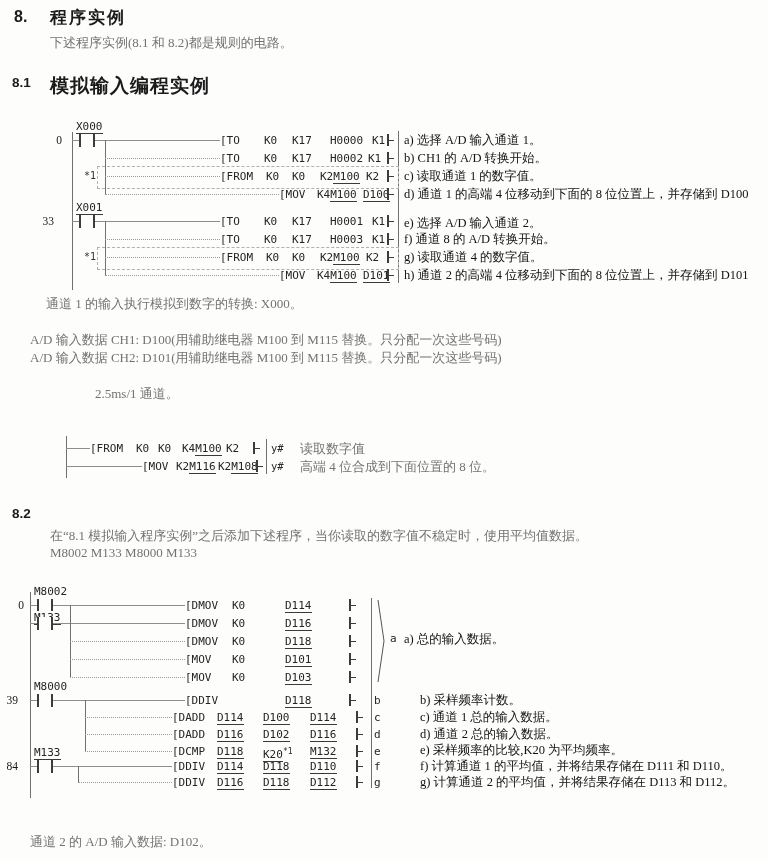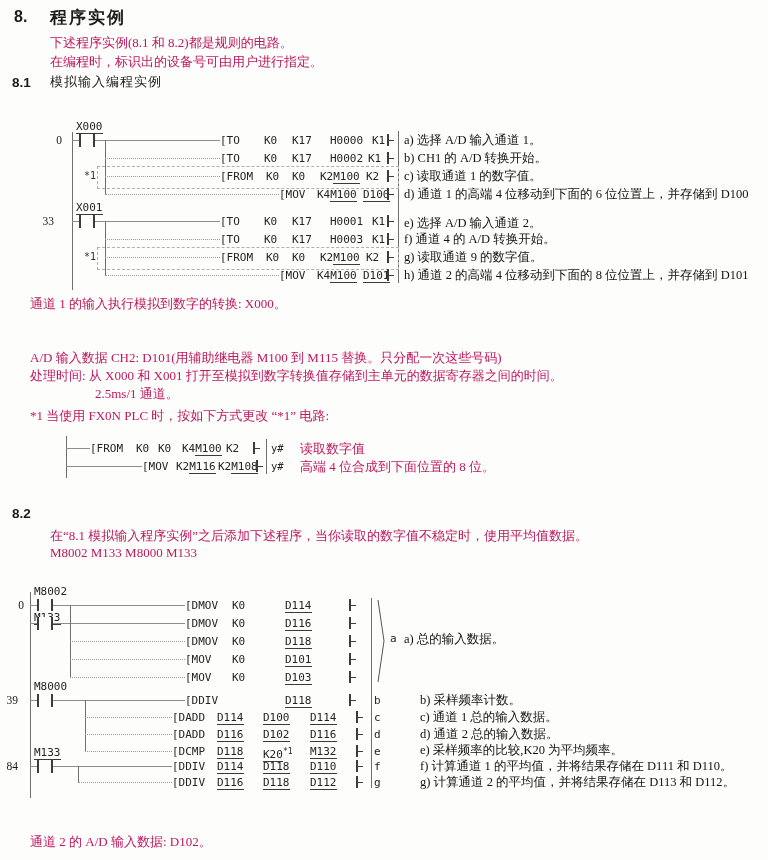--- a/index.html
+++ b/index.html
@@ -3,22 +3,22 @@
 <meta charset="utf-8">
 <style>
   html,body{margin:0;padding:0;}
   body{background:#e8e8e8;}
   .page{position:relative;width:768px;height:860px;background:#fdfdfc;overflow:hidden;
         font-family:"Liberation Serif","DejaVu Serif",serif;color:#1b1b1b;}
   .abs{position:absolute;white-space:nowrap;}
   .h8n{font-family:"Liberation Sans",sans-serif;font-weight:bold;font-size:16px;}
   .h8t{font-family:"Liberation Sans",sans-serif;font-weight:bold;font-size:17px;letter-spacing:2px;}
   .h2n{font-family:"Liberation Sans",sans-serif;font-weight:bold;font-size:13.5px;}
-  .h2t{font-family:"Liberation Sans",sans-serif;font-weight:normal;font-size:13px;letter-spacing:1px;}
-  .txt{font-size:13px;color:#be185d;}
+  .h2t{font-family:"Liberation Sans",sans-serif;font-weight:bold;font-size:19px;letter-spacing:1px;}
+  .txt{font-size:13px;color:#737373;}
   .cm{font-size:12.5px;color:#121212;}
   .vl{position:absolute;width:1px;background:#6f6f6f;}
   .hl{position:absolute;height:1px;background:#8d8d8d;}
   .hld{position:absolute;height:0;border-top:1px dotted #9a9a9a;}
   .code{position:absolute;display:flex;font-family:"DejaVu Sans Mono","Liberation Mono",monospace;
         font-size:11px;color:#242424;line-height:13px;}
   .code>span{display:inline-block;}
   .u{border-bottom:1px solid #3a3a3a;}
   .contact{position:absolute;width:12px;height:13px;border-left:2px solid #3c3c3c;
            border-right:2px solid #3c3c3c;background:#fdfdfc;}
@@ -36,21 +36,20 @@
   .mark{position:absolute;font-family:"DejaVu Sans Mono","Liberation Mono",monospace;font-size:10.5px;color:#2a2a2a;}
 </style>
 </head>
 <body>
 
 <div class="page">
 
   <div class="abs h8n" style="left:14px;top:8px">8.</div>
   <div class="abs h8t" style="left:50px;top:6px">程序实例</div>
   <div class="abs txt" style="left:50px;top:34px">下述程序实例(8.1 和 8.2)都是规则的电路。</div>
-  <div class="abs txt" style="left:50px;top:53px">在编程时，标识出的设备号可由用户进行指定。</div>
   <div class="abs h2n" style="left:12px;top:75px">8.1</div>
   <div class="abs h2t" style="left:50px;top:73px">模拟输入编程实例</div>
 
   <div>
     <div class="vl" style="left:72px;top:132px;height:158px"></div>
     <div class="vl" style="left:398px;top:131px;height:152px"></div>
     <div class="step" style="left:44px;top:134px">0</div>
     <div class="step" style="left:36px;top:215px">33</div>
 
     <div class="clabel" style="left:76px;top:120px">X000</div>
@@ -132,32 +131,31 @@
     <div class="endbr" style="left:387px;top:170px"></div>
     <div class="endbr" style="left:387px;top:188px"></div>
     <div class="endbr" style="left:387px;top:215px"></div>
     <div class="endbr" style="left:387px;top:233px"></div>
     <div class="endbr" style="left:387px;top:251px"></div>
     <div class="endbr" style="left:387px;top:269px"></div>
 
     <div class="abs cm" style="left:404px;top:132px">a) 选择 A/D 输入通道 1。</div>
     <div class="abs cm" style="left:404px;top:150px">b) CH1 的 A/D 转换开始。</div>
     <div class="abs cm" style="left:404px;top:168px">c) 读取通道 1 的数字值。</div>
-    <div class="abs cm" style="left:404px;top:186px">d) 通道 1 的高端 4 位移动到下面的 6 位位置上，并存储到 D100</div>
+    <div class="abs cm" style="left:404px;top:186px">d) 通道 1 的高端 4 位移动到下面的 8 位位置上，并存储到 D100</div>
     <div class="abs cm" style="left:404px;top:215px">e) 选择 A/D 输入通道 2。</div>
-    <div class="abs cm" style="left:404px;top:231px">f) 通道 4 的 A/D 转换开始。</div>
-    <div class="abs cm" style="left:404px;top:249px">g) 读取通道 9 的数字值。</div>
+    <div class="abs cm" style="left:404px;top:231px">f) 通道 8 的 A/D 转换开始。</div>
+    <div class="abs cm" style="left:404px;top:249px">g) 读取通道 4 的数字值。</div>
     <div class="abs cm" style="left:404px;top:267px">h) 通道 2 的高端 4 位移动到下面的 8 位位置上，并存储到 D101</div>
   </div>
 
-  <div class="abs txt" style="left:30px;top:295px">通道 1 的输入执行模拟到数字的转换: X000。</div>
+  <div class="abs txt" style="left:46px;top:295px">通道 1 的输入执行模拟到数字的转换: X000。</div>
+  <div class="abs txt" style="left:30px;top:331px">A/D 输入数据 CH1: D100(用辅助继电器 M100 到 M115 替换。只分配一次这些号码)</div>
   <div class="abs txt" style="left:30px;top:349px">A/D 输入数据 CH2: D101(用辅助继电器 M100 到 M115 替换。只分配一次这些号码)</div>
-  <div class="abs txt" style="left:30px;top:367px">处理时间: 从 X000 和 X001 打开至模拟到数字转换值存储到主单元的数据寄存器之间的时间。</div>
   <div class="abs txt" style="left:95px;top:385px">2.5ms/1 通道。</div>
-  <div class="abs txt" style="left:30px;top:407px">*1 当使用 FX0N PLC 时，按如下方式更改 “*1” 电路:</div>
 
   <div>
     <div class="vl" style="left:66px;top:436px;height:42px"></div>
     <div class="vl" style="left:266px;top:439px;height:35px"></div>
     <div class="hl" style="left:66px;top:448px;width:24px"></div>
     <div class="hl" style="left:66px;top:466px;width:76px"></div>
     <div class="code" style="left:90px;top:442px">
       <span style="width:46px">[FROM</span>
         <span style="width:22px">K0</span>
         <span style="width:24px">K0</span>

